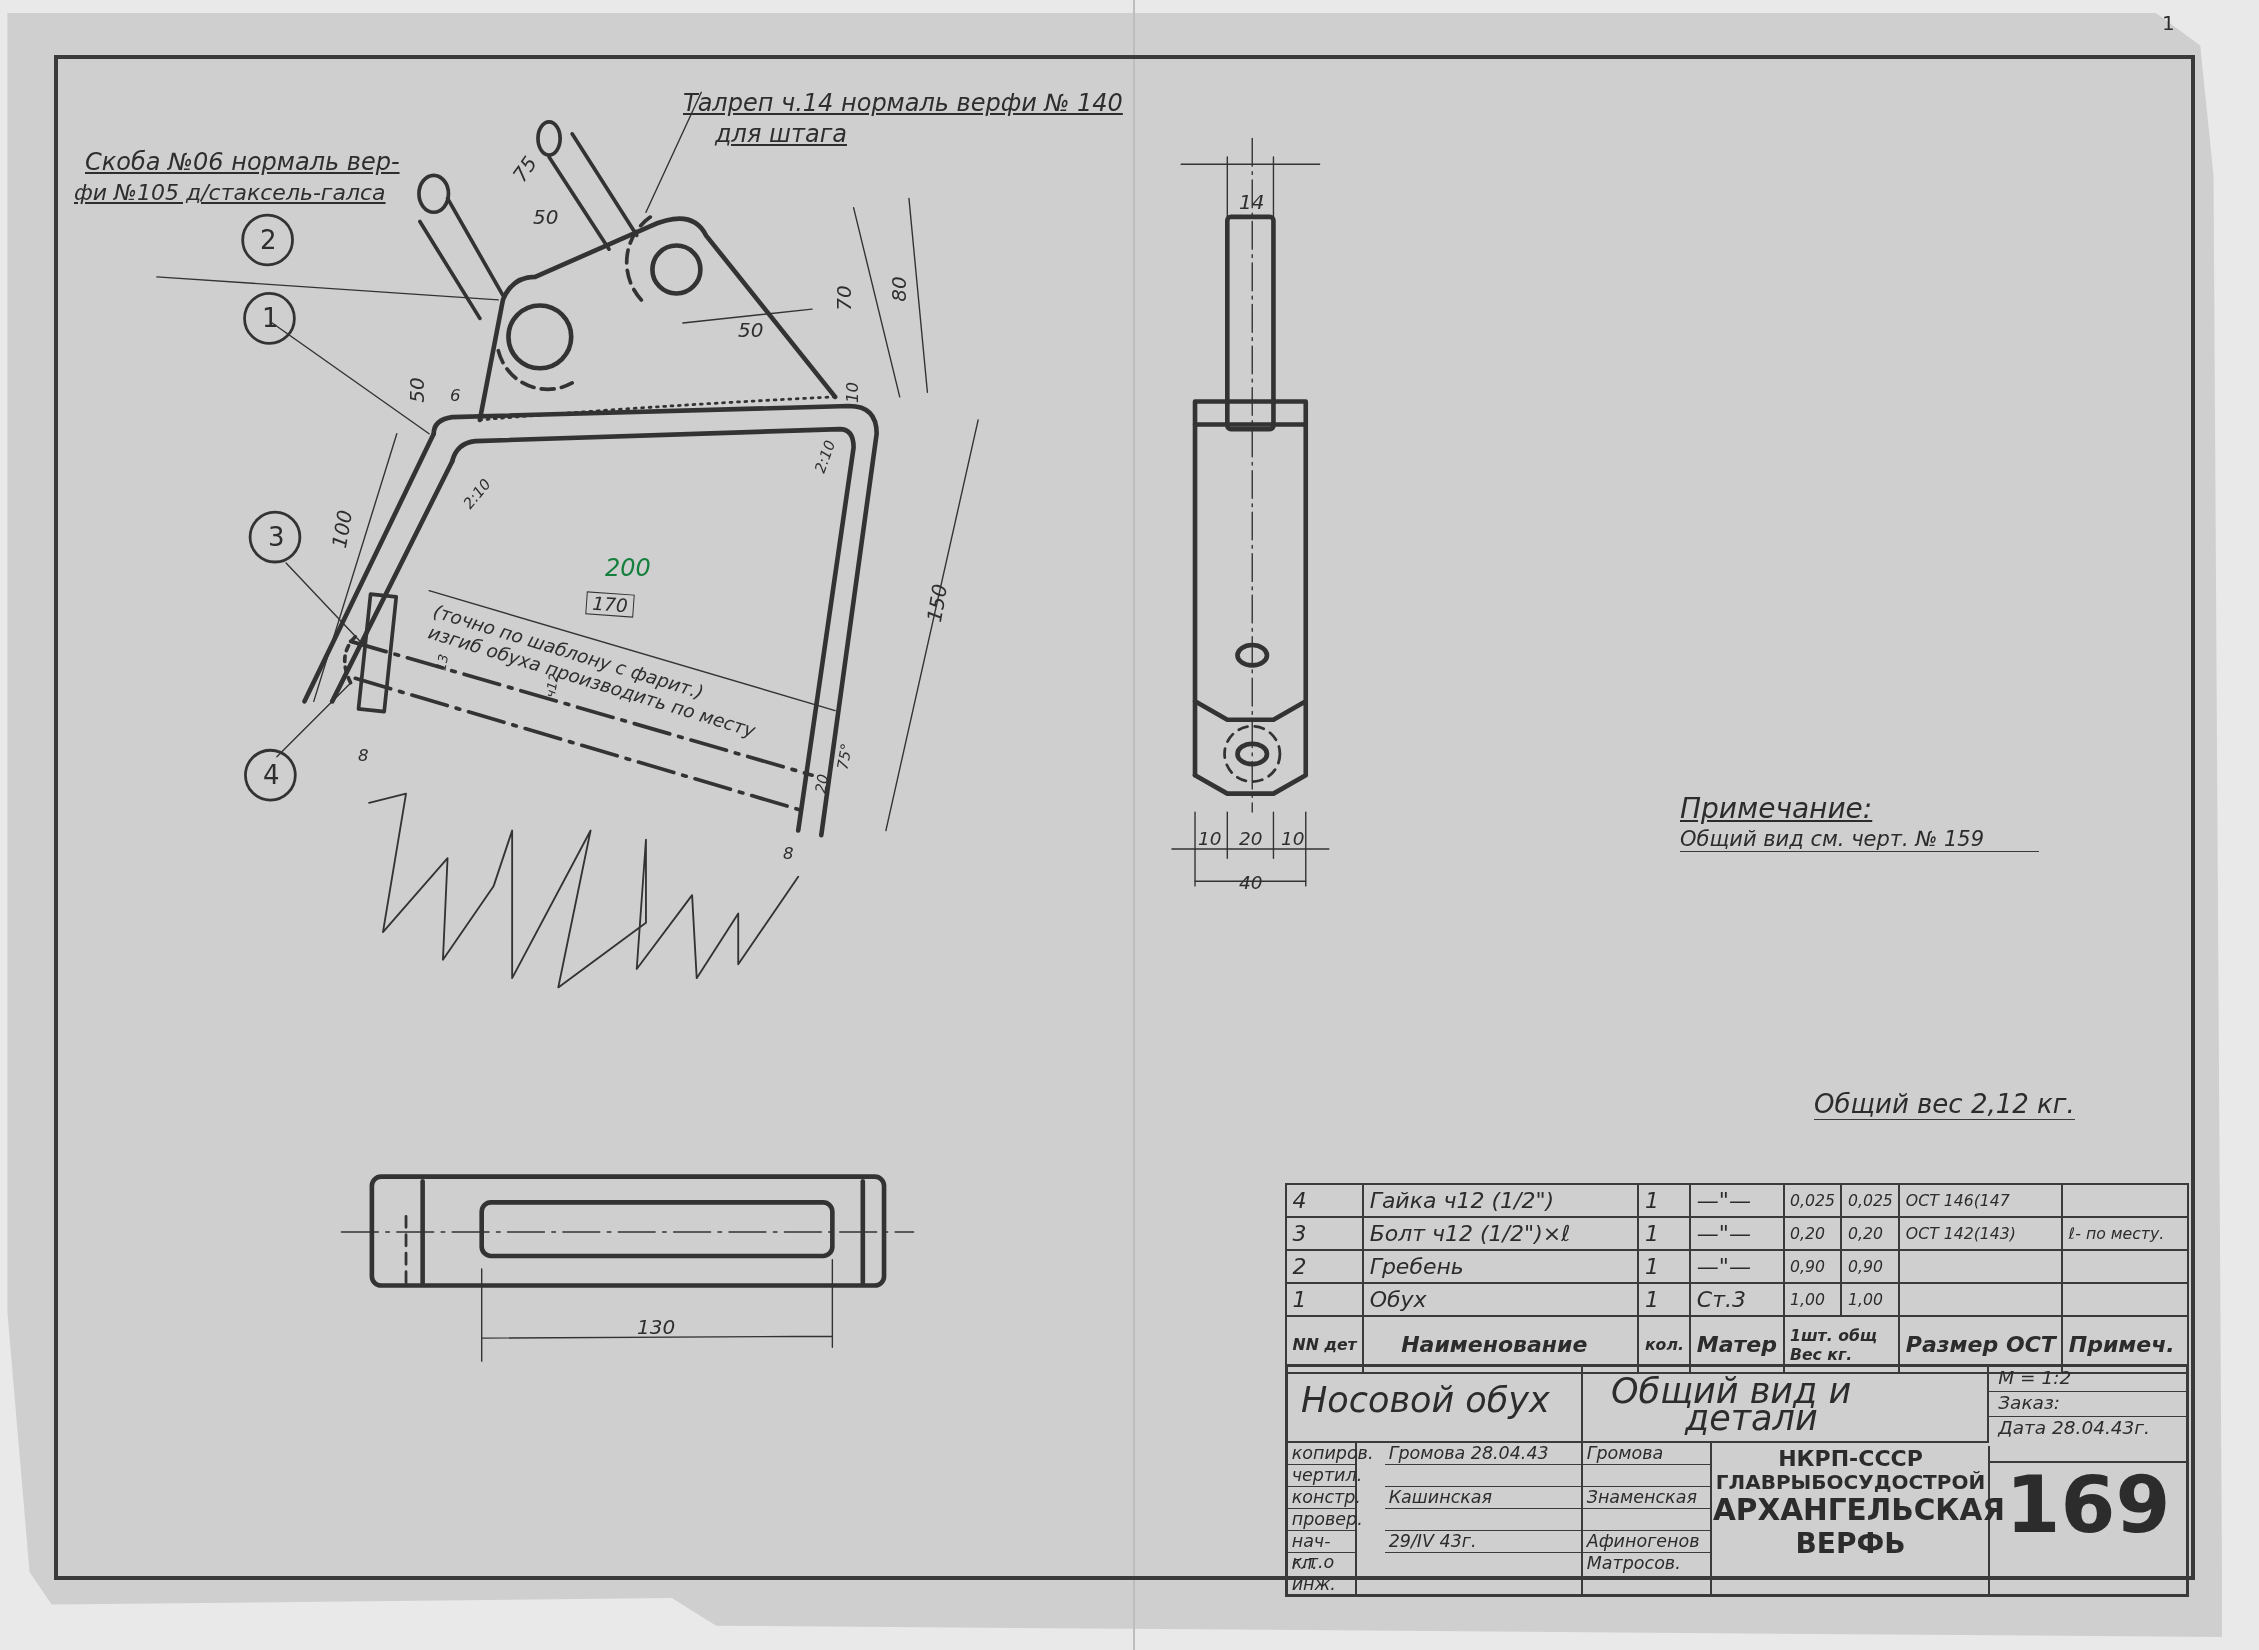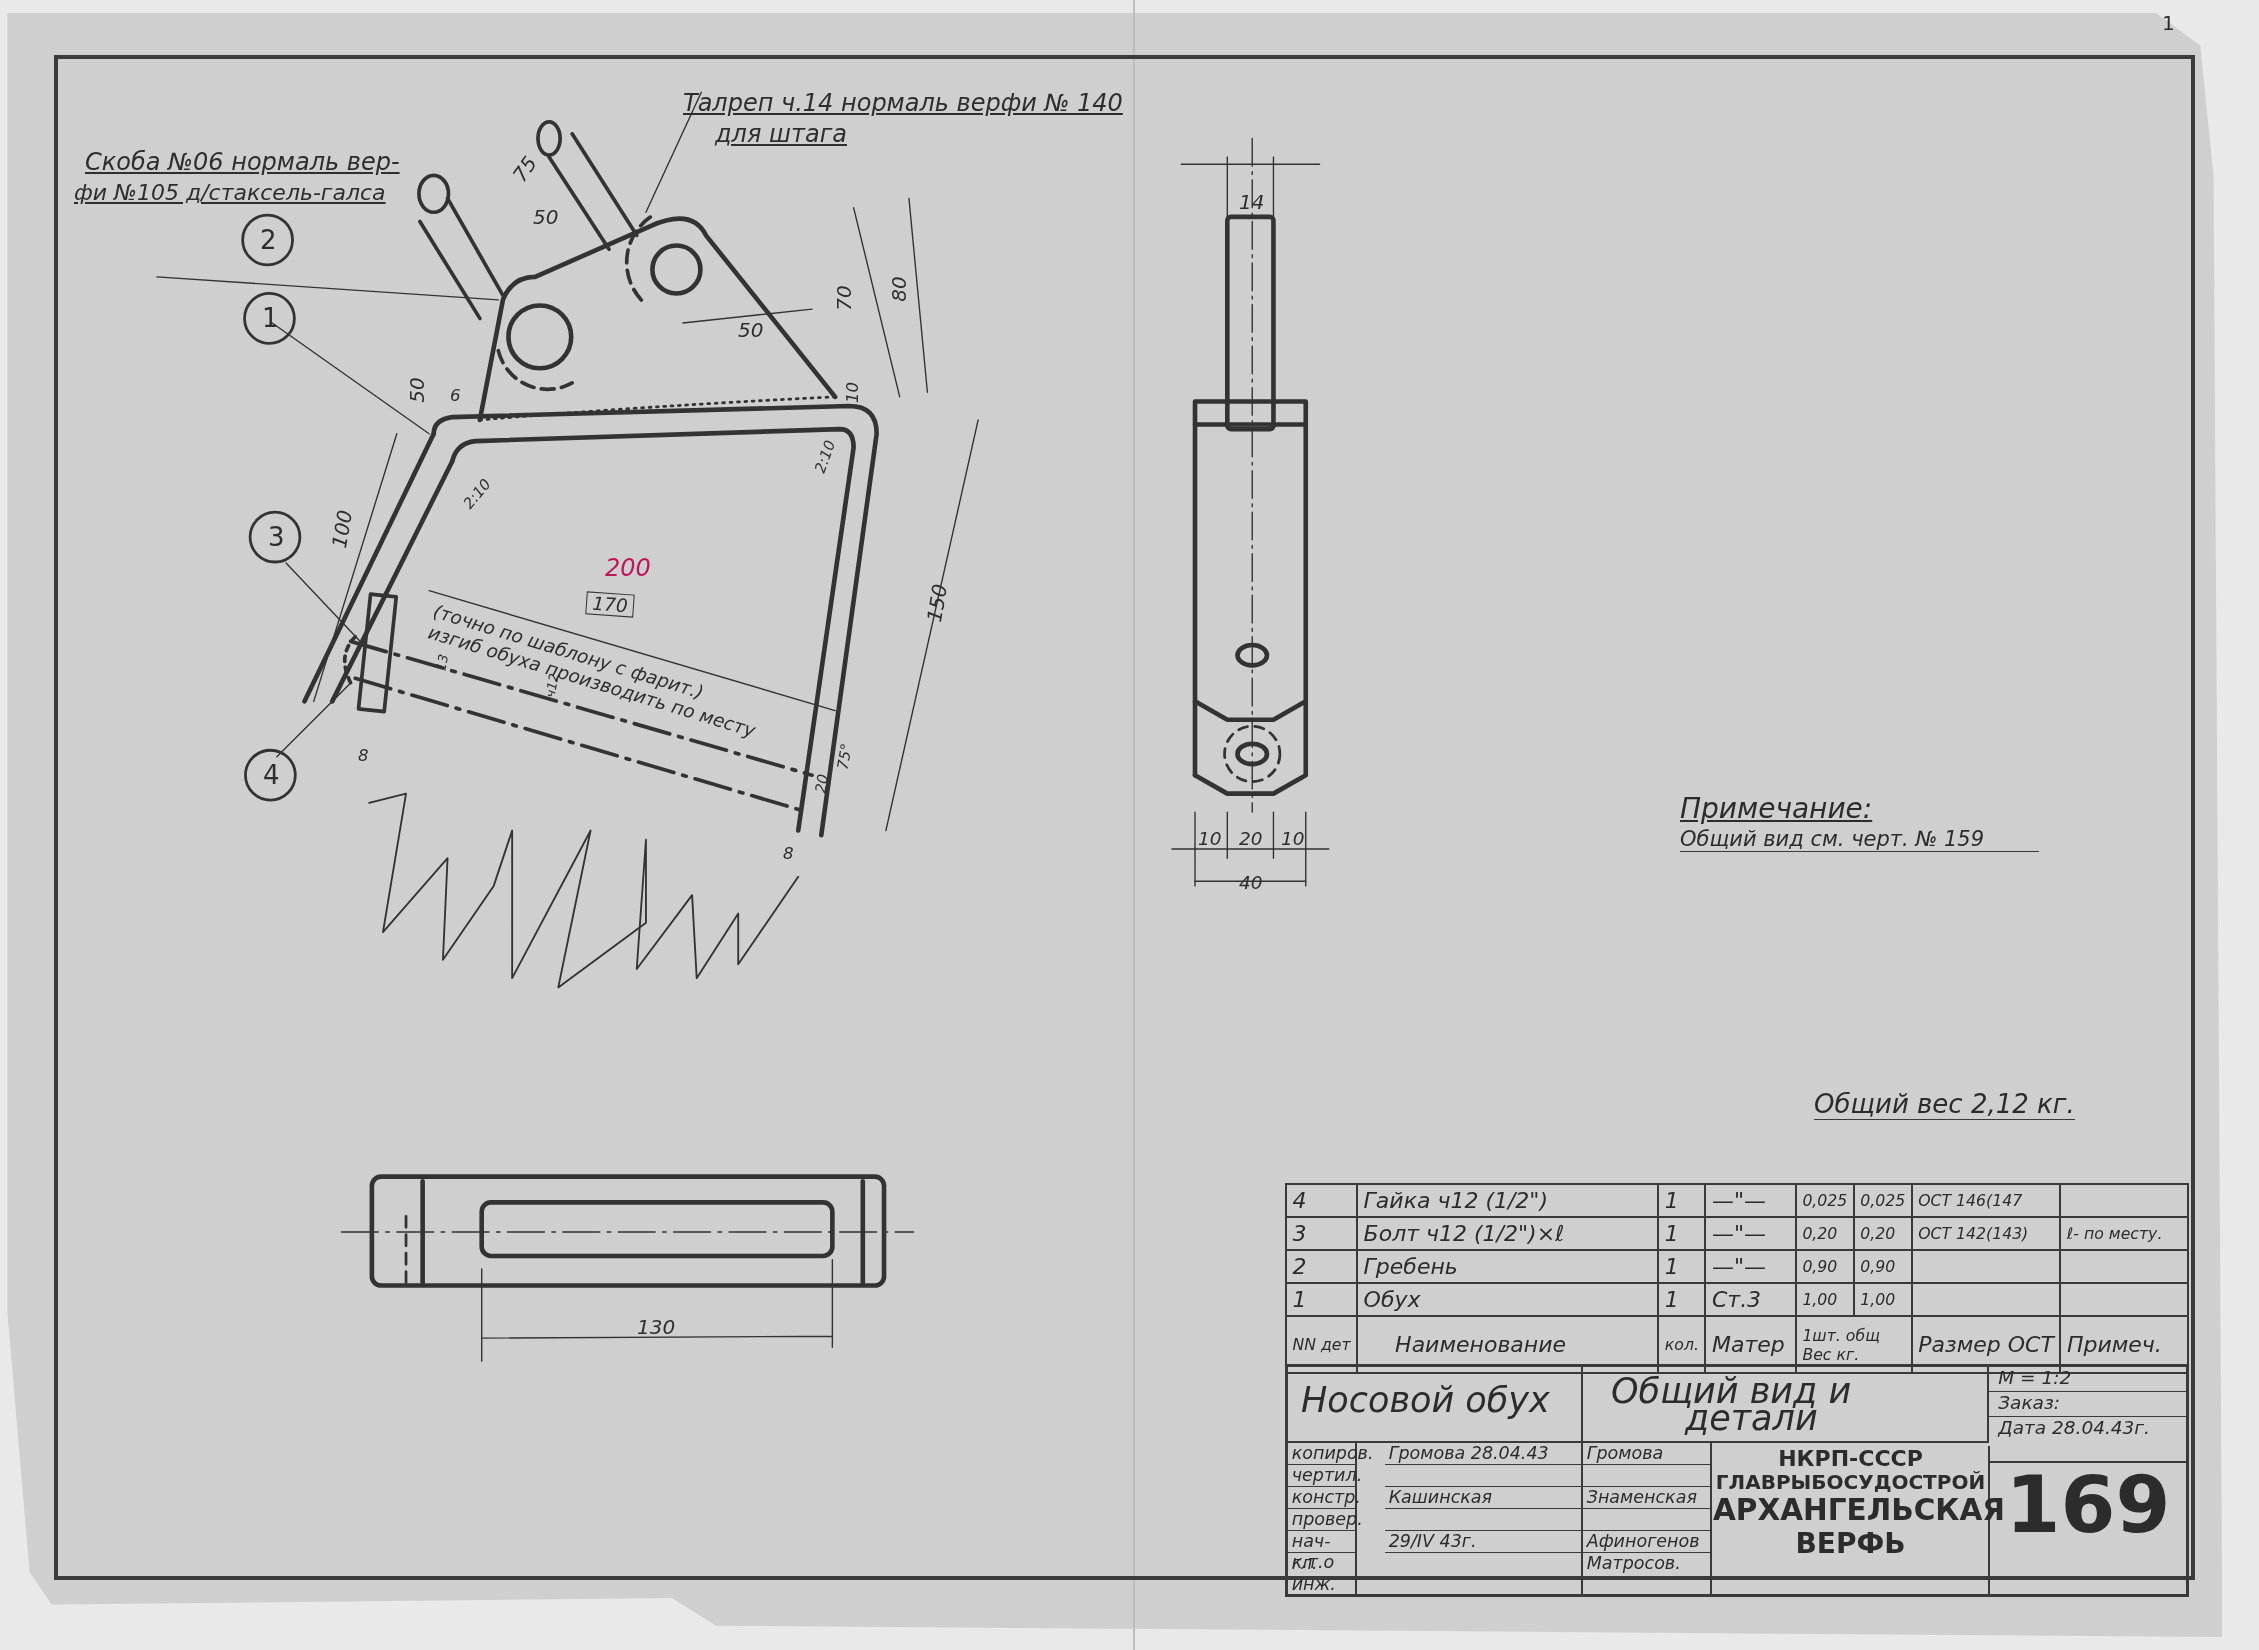--- a/index.html
+++ b/index.html
@@ -10,21 +10,21 @@
   .frame{position:absolute;left:54px;top:55px;width:2141px;height:1525px;border:4.6px solid #3a3a3a;box-sizing:border-box;}
   svg.draw{position:absolute;left:0;top:0;}
   .hw{font-family:"DejaVu Sans",sans-serif;font-style:italic;color:#2c2c2c;position:absolute;white-space:nowrap;}
   .note-title{left:1680px;top:792px;font-size:28px;text-decoration:underline;}
   .note-body{left:1680px;top:827px;font-size:21px;border-bottom:1.8px solid #3a3a3a;padding-right:55px;}
   .weight{left:1814px;top:1089px;font-size:26px;border-bottom:1.8px solid #3a3a3a;}
   .lbl{position:absolute;font-style:italic;color:#2e2e2e;font-size:20px;white-space:nowrap;}
   
   .bom{position:absolute;left:1285px;top:1183px;width:904px;border-collapse:collapse;}
   .bom td{border:2.8px solid #3a3a3a;font-style:italic;color:#2c2c2c;font-size:22px;padding:0 5.5px;height:31px;white-space:nowrap;}
-  .bom .hdr td{height:55px;font-size:22px;}
+  .bom .hdr td{height:55px;font-size:22px;font-weight:bold;}
   .small{font-size:15.7px !important;}
   
   .tb{position:absolute;left:1285px;top:1364px;width:904px;height:233px;border:3.7px solid #3a3a3a;box-sizing:border-box;}
   .tb .c{position:absolute;box-sizing:border-box;color:#2c2c2c;font-style:italic;}
   .big{font-size:35px;}
   .org{font-style:normal !important;font-weight:bold;text-align:center;line-height:1.15;}
   .num{font-style:normal !important;font-weight:bold;font-size:79px;text-align:center;}
   .row-lbl{font-size:17.5px;border-bottom:1.8px solid #3a3a3a;height:21px;line-height:21px;padding-left:3.7px;}
 </style>
 </head>
@@ -135,21 +135,21 @@
 <div class="lbl" style="left:512px;top:157px;transform:rotate(-55deg);">75</div>
 <div class="lbl" style="left:533px;top:205px;">50</div>
 <div class="lbl" style="left:738px;top:318px;">50</div>
 <div class="lbl" style="left:831px;top:286px;transform:rotate(-90deg);">70</div>
 <div class="lbl" style="left:886px;top:277px;transform:rotate(-90deg);">80</div>
 <div class="lbl" style="left:842px;top:383px;transform:rotate(-90deg);font-size:16.6px;">10</div>
 <div class="lbl" style="left:404px;top:378px;transform:rotate(-90deg);">50</div>
 <div class="lbl" style="left:450px;top:386px;font-size:16.6px;">6</div>
 <div class="lbl" style="left:323px;top:517px;transform:rotate(-80deg);">100</div>
 <div class="lbl" style="left:918px;top:591px;transform:rotate(-80deg);">150</div>
-<div class="lbl" style="left:605px;top:554px;color:#be185d;font-size:24px;">200</div>
+<div class="lbl" style="left:605px;top:554px;color:#15803d;font-size:24px;">200</div>
 <div class="lbl" style="left:586px;top:593px;border:1.8px solid #333;padding:0 5.5px;font-size:18.5px;transform:rotate(4deg);">170</div>
 <div class="lbl" style="left:434px;top:600px;font-size:18.5px;transform:rotate(17deg);transform-origin:left;">(точно по шаблону с фарит.)</div>
 <div class="lbl" style="left:429px;top:621px;font-size:18.5px;transform:rotate(17deg);transform-origin:left;">изгиб обуха производить по месту</div>
 <div class="lbl" style="left:460px;top:485px;font-size:14.8px;transform:rotate(-50deg);">2:10</div>
 <div class="lbl" style="left:808px;top:448px;font-size:14.8px;transform:rotate(-70deg);">2:10</div>
 <div class="lbl" style="left:358px;top:746px;font-size:16.6px;">8</div>
 <div class="lbl" style="left:783px;top:844px;font-size:16.6px;">8</div>
 <div class="lbl" style="left:812px;top:775px;font-size:14.8px;transform:rotate(-80deg);">20</div>
 <div class="lbl" style="left:831px;top:748px;font-size:14.8px;transform:rotate(-80deg);">75°</div>
 <div class="lbl" style="left:434px;top:655px;font-size:13px;transform:rotate(-80deg);">13</div>

